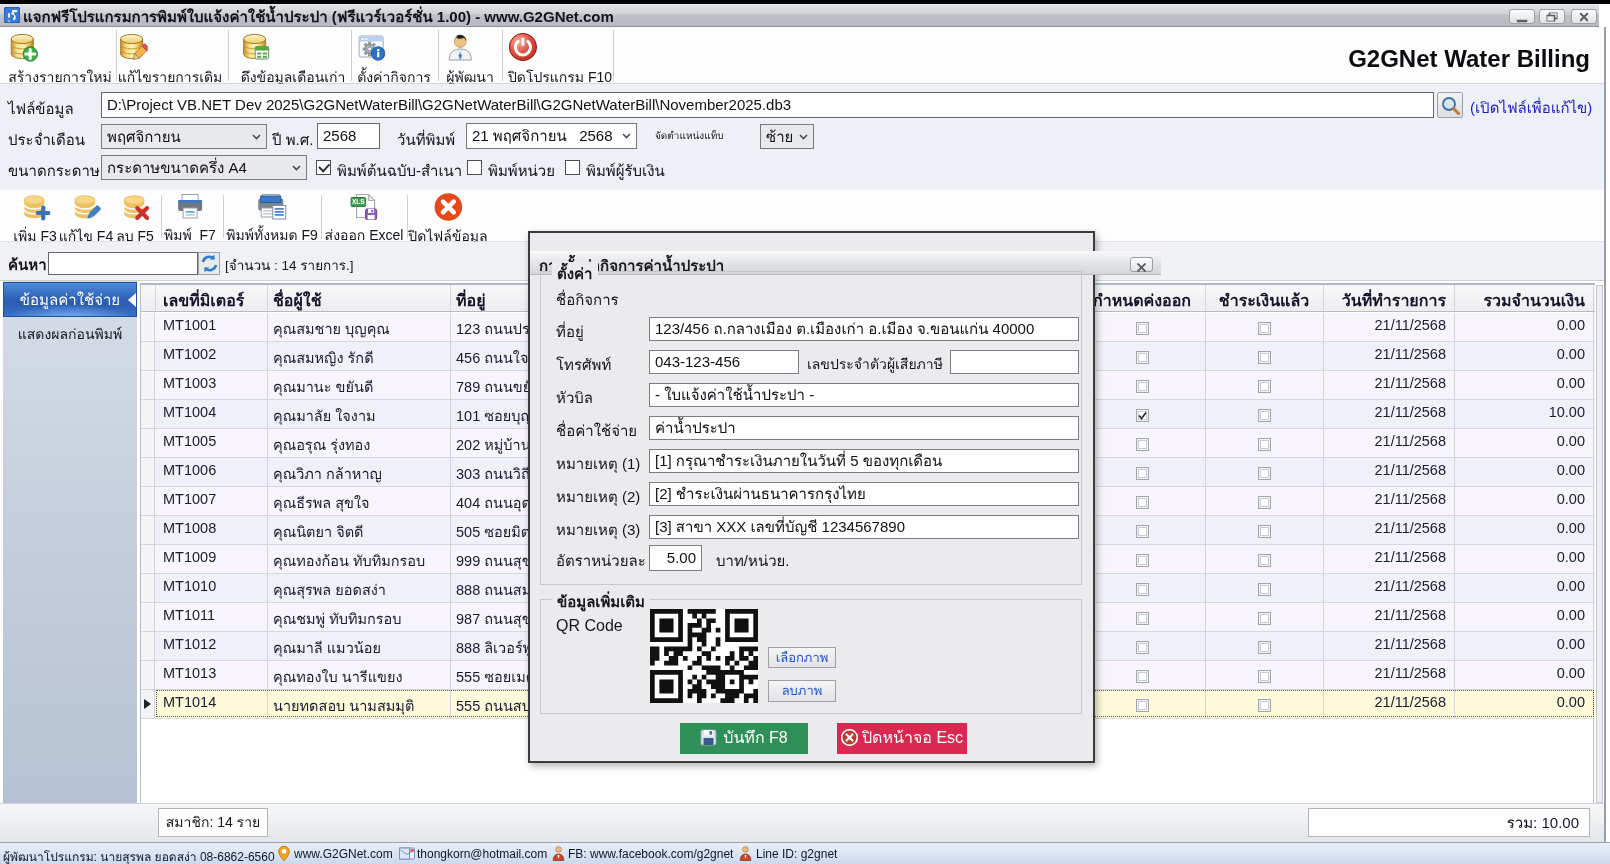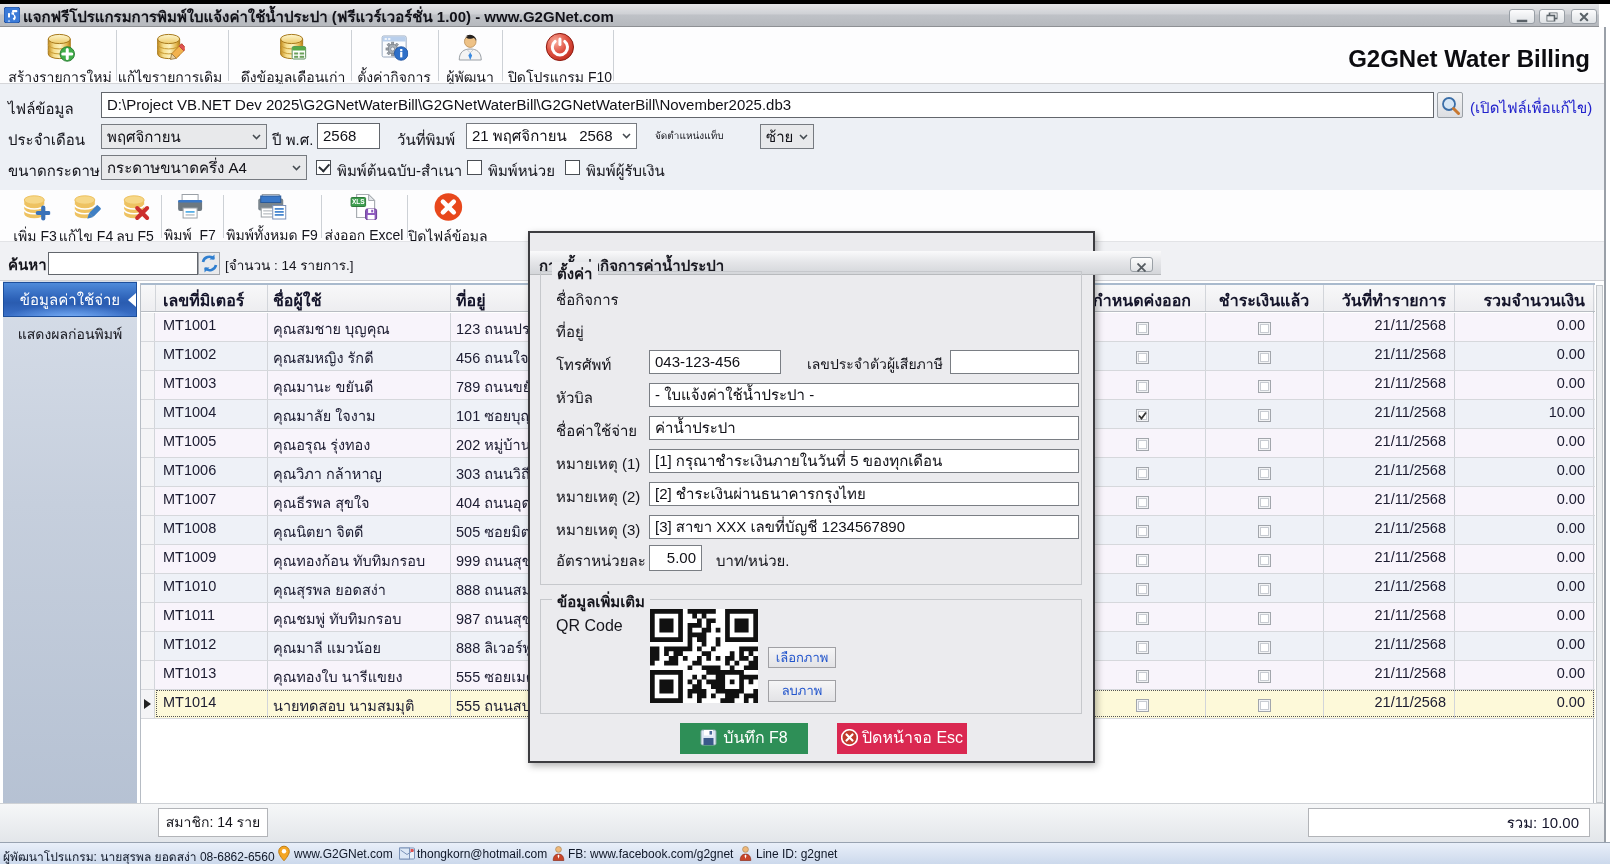--- a/index.html
+++ b/index.html
@@ -5,21 +5,21 @@
 body{font-family:"Liberation Sans",sans-serif;background:#fff;position:relative;color:#15151c}
 .abs{position:absolute}
 .blacktop{left:0;top:0;width:1610px;height:4px;background:#000}
 .titlebar{left:0;top:4px;width:1599px;height:23px;background:linear-gradient(180deg,#e4e5e8 0%,#cfd1d5 45%,#bfc2c7 50%,#b6b9be 100%);border-bottom:1px solid #8e9094}
 .titlebar .ttl{position:absolute;left:23px;top:3px;font-size:15px;line-height:19px;font-weight:bold;color:#121219;white-space:nowrap}
 .winbtn{position:absolute;top:5px;width:26px;height:15px;border:1px solid #999fa6;border-radius:3px;background:linear-gradient(180deg,#fcfcfd,#dfe2e5)}
 .winbtn svg{position:absolute;left:50%;top:50%;transform:translate(-50%,-50%)}
 .rightstrip{left:1599px;top:4px;width:11px;height:860px;background:#fff}
 .rightline{left:1604px;top:27px;width:2px;height:816px;background:#9aa0a8}
 .toolbar1{left:0;top:27px;width:1604px;height:57px;background:#fdfdfe;border-bottom:1px solid #d5d6d9}
-.tb1{position:absolute;text-align:center;font-size:14px;color:#15151c;white-space:nowrap}
+.tb1{position:absolute;text-align:left;font-size:14px;color:#15151c;white-space:nowrap}
 .tb1 .ic{display:block;margin:2px auto 1px}
 .tbsep1{position:absolute;top:3px;width:1px;height:51px;background:#cdd1d6}
 .brand{position:absolute;right:14px;top:18px;font-size:24px;font-weight:bold;color:#0c0c10}
 .panel{left:0;top:84px;width:1604px;height:106px;background:#edf0f5}
 .lbl{position:absolute;font-size:15px;color:#15151c;white-space:nowrap}
 .tbox{position:absolute;background:#fff;border:1px solid #62666c;font-size:15px;color:#101016;padding:0 5px;white-space:nowrap;overflow:hidden}
 .combo{position:absolute;background:#e8e9eb;border:1px solid #767a80;font-size:15px;color:#101016;padding:0 5px;white-space:nowrap}
 .combo .chev,.wcombo .chev{position:absolute;right:5px;top:50%;transform:translateY(-50%);font-size:11px;color:#3a3e44}
 .wcombo{position:absolute;background:#fff;border:1px solid #767a80;font-size:15px;color:#101016;padding:0 5px;white-space:nowrap}
 .cb{position:absolute;width:15px;height:15px;background:#fff;border:1px solid #4a4e54}
@@ -702,22 +702,23 @@
 <div class="it" style="left:756px">Line ID: g2gnet</div>
 </div>
 <div class="abs dialog">
 <div class="dtitle">การตั้งค่ากิจการค่าน้ำประปา<div class="dx"><svg width="9" height="9" viewBox="0 0 9 9" style="margin-top:2px">
           <path d="M0.5 0.5 l8 8 M8.5 0.5 l-8 8" stroke="#555b61" stroke-width="1.8"></path>
         </svg></div></div>
 <div class="grp" style="left:10px;top:38px;width:542px;height:314px"></div>
 <div class="grplbl" style="left:22px;top:29px">ตั้งค่า</div>
 <div class="dlbl" style="left:26px;top:55px">ชื่อกิจการ</div>
 <div class="dlbl" style="left:26px;top:87px">ที่อยู่</div>
+<div class="dfield" style="left:119px;top:84px;width:430px;height:24px">123/456 ถ.กลางเมือง ต.เมืองเก่า อ.เมือง จ.ขอนแก่น 40000</div>
 <div class="dlbl" style="left:26px;top:120px">โทรศัพท์</div>
-<div class="dfield" style="left:119px;top:117px;width:132px;height:24px">043-123-456</div>
+<div class="dfield" style="left:119px;top:117px;width:150px;height:24px">043-123-456</div>
 <div class="dlbl" style="left:277px;top:120px;font-size:14px">เลขประจำตัวผู้เสียภาษี</div>
 <div class="dfield" style="left:420px;top:117px;width:129px;height:24px"></div>
 <div class="dlbl" style="left:26px;top:153px">หัวบิล</div>
 <div class="dfield" style="left:119px;top:150px;width:430px;height:24px">- ใบแจ้งค่าใช้น้ำประปา -</div>
 <div class="dlbl" style="left:26px;top:186px">ชื่อค่าใช้จ่าย</div>
 <div class="dfield" style="left:119px;top:183px;width:430px;height:24px">ค่าน้ำประปา</div>
 <div class="dlbl" style="left:26px;top:219px">หมายเหตุ (1)</div>
 <div class="dfield" style="left:119px;top:216px;width:430px;height:24px">[1] กรุณาชำระเงินภายในวันที่ 5 ของทุกเดือน</div>
 <div class="dlbl" style="left:26px;top:252px">หมายเหตุ (2)</div>
 <div class="dfield" style="left:119px;top:249px;width:430px;height:24px">[2] ชำระเงินผ่านธนาคารกรุงไทย</div>

